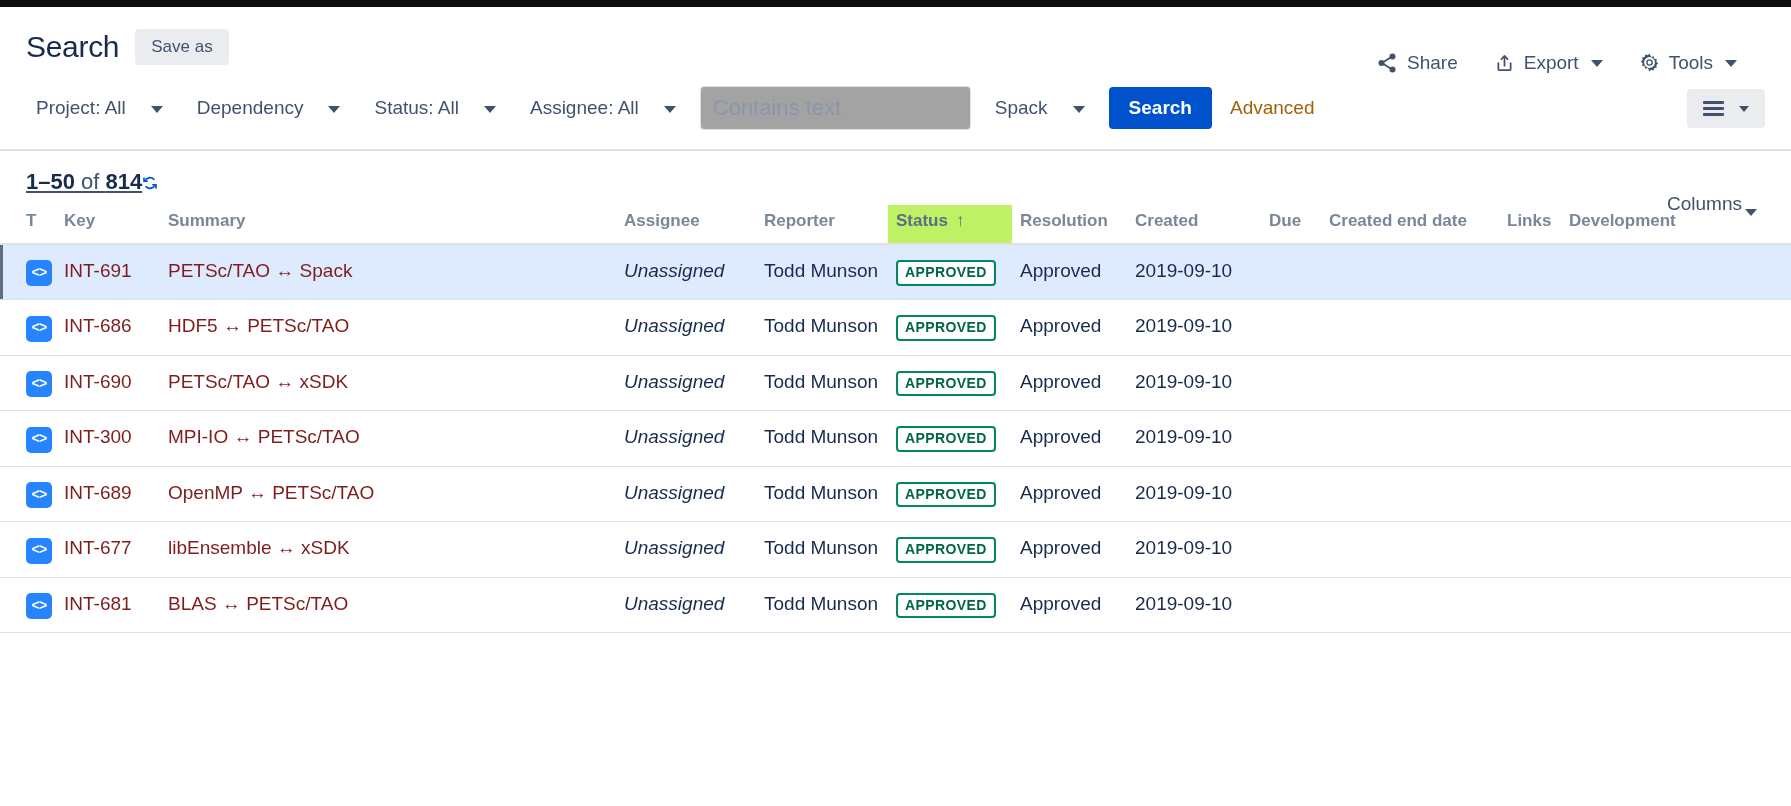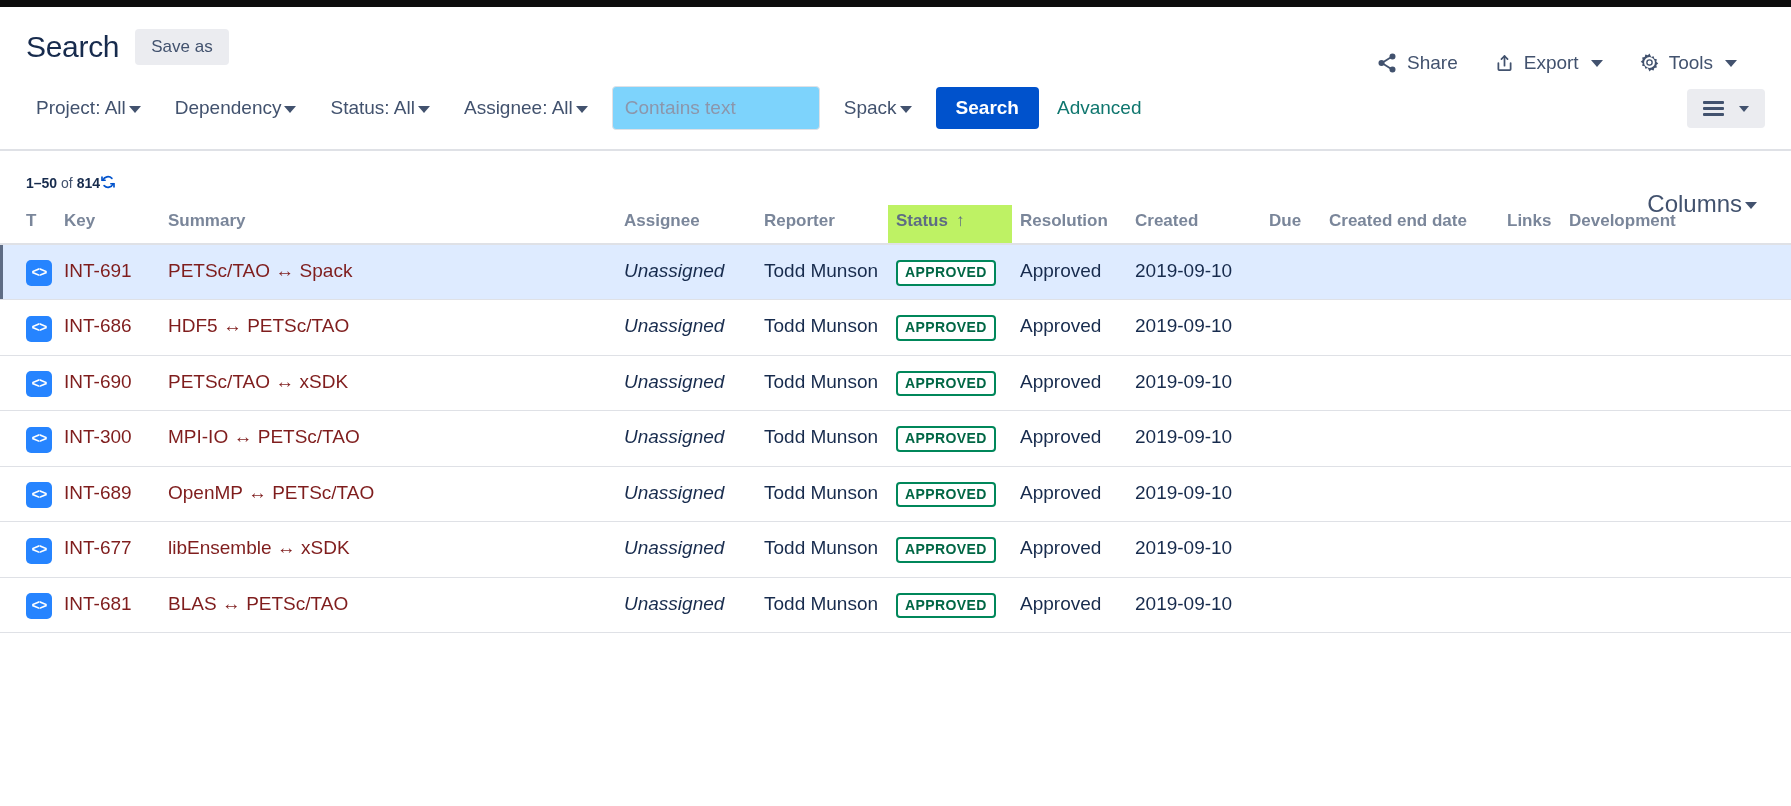--- a/index.html
+++ b/index.html
@@ -92,50 +92,51 @@
   .filter-item {
     display: flex;
     align-items: center;
     font-size: 19px;
     color: #42526e;
     cursor: pointer;
     padding: 6px 10px;
     border-radius: 3px;
     white-space: nowrap;
     margin-right: 14px;
+    gap: 22px;
   }
   .contains-input {
-    width: 208px;
+    width: 271px;
     height: 44px;
     border: 1px solid #dfe1e6;
     border-radius: 4px;
     padding: 0 12px;
-    font-size: 19px;
+    font-size: 22px;
     color: #172b4d;
     font-family: "Liberation Sans", sans-serif;
-    background: #7dd3fc;
+    background: #a3a3a3;
     outline: none;
     margin-right: 14px;
   }
   .contains-input::placeholder { color: #8c96ab; }
   .search-btn {
     background: #0052cc;
     color: #fff;
     border: none;
     border-radius: 4px;
     font-size: 19px;
     font-weight: bold;
     font-family: "Liberation Sans", sans-serif;
     padding: 11px 20px;
     cursor: pointer;
     margin-right: 16px;
     line-height: 1.1;
   }
   .advanced-link {
-    color: #0f766e;
+    color: #a16207;
     font-size: 19px;
     text-decoration: none;
     cursor: pointer;
     padding: 4px 2px;
   }
   .filter-spacer { flex: 1 1 auto; }
   .view-toggle {
     background: #ebecf0;
     border: none;
     border-radius: 4px;
@@ -158,39 +159,40 @@
   }
 
   
   .results-meta {
     display: flex;
     align-items: center;
     padding: 18px 26px 10px 26px;
     height: 54px;
   }
   .count-text {
-    font-size: 14px;
+    font-size: 22px;
     color: #42526e;
+    text-decoration: underline;
   }
   .count-text b { color: #172b4d; font-weight: bold; }
   .refresh-icon {
     color: #0052cc;
     margin-left: -1px;
     cursor: pointer;
     display: inline-flex;
     vertical-align: -3px;
   }
   .meta-spacer { flex: 1 1 auto; }
   .columns-btn {
     display: flex;
-    align-items: center;
+    align-items: flex-end;
     background: none;
     border: none;
     color: #42526e;
-    font-size: 24px;
+    font-size: 19px;
     font-family: "Liberation Sans", sans-serif;
     cursor: pointer;
     padding: 5px 8px;
     border-radius: 3px;
     margin-top: 44px;
   }
 
   
   .table-wrap { width: 100%; }
   table.issues {

